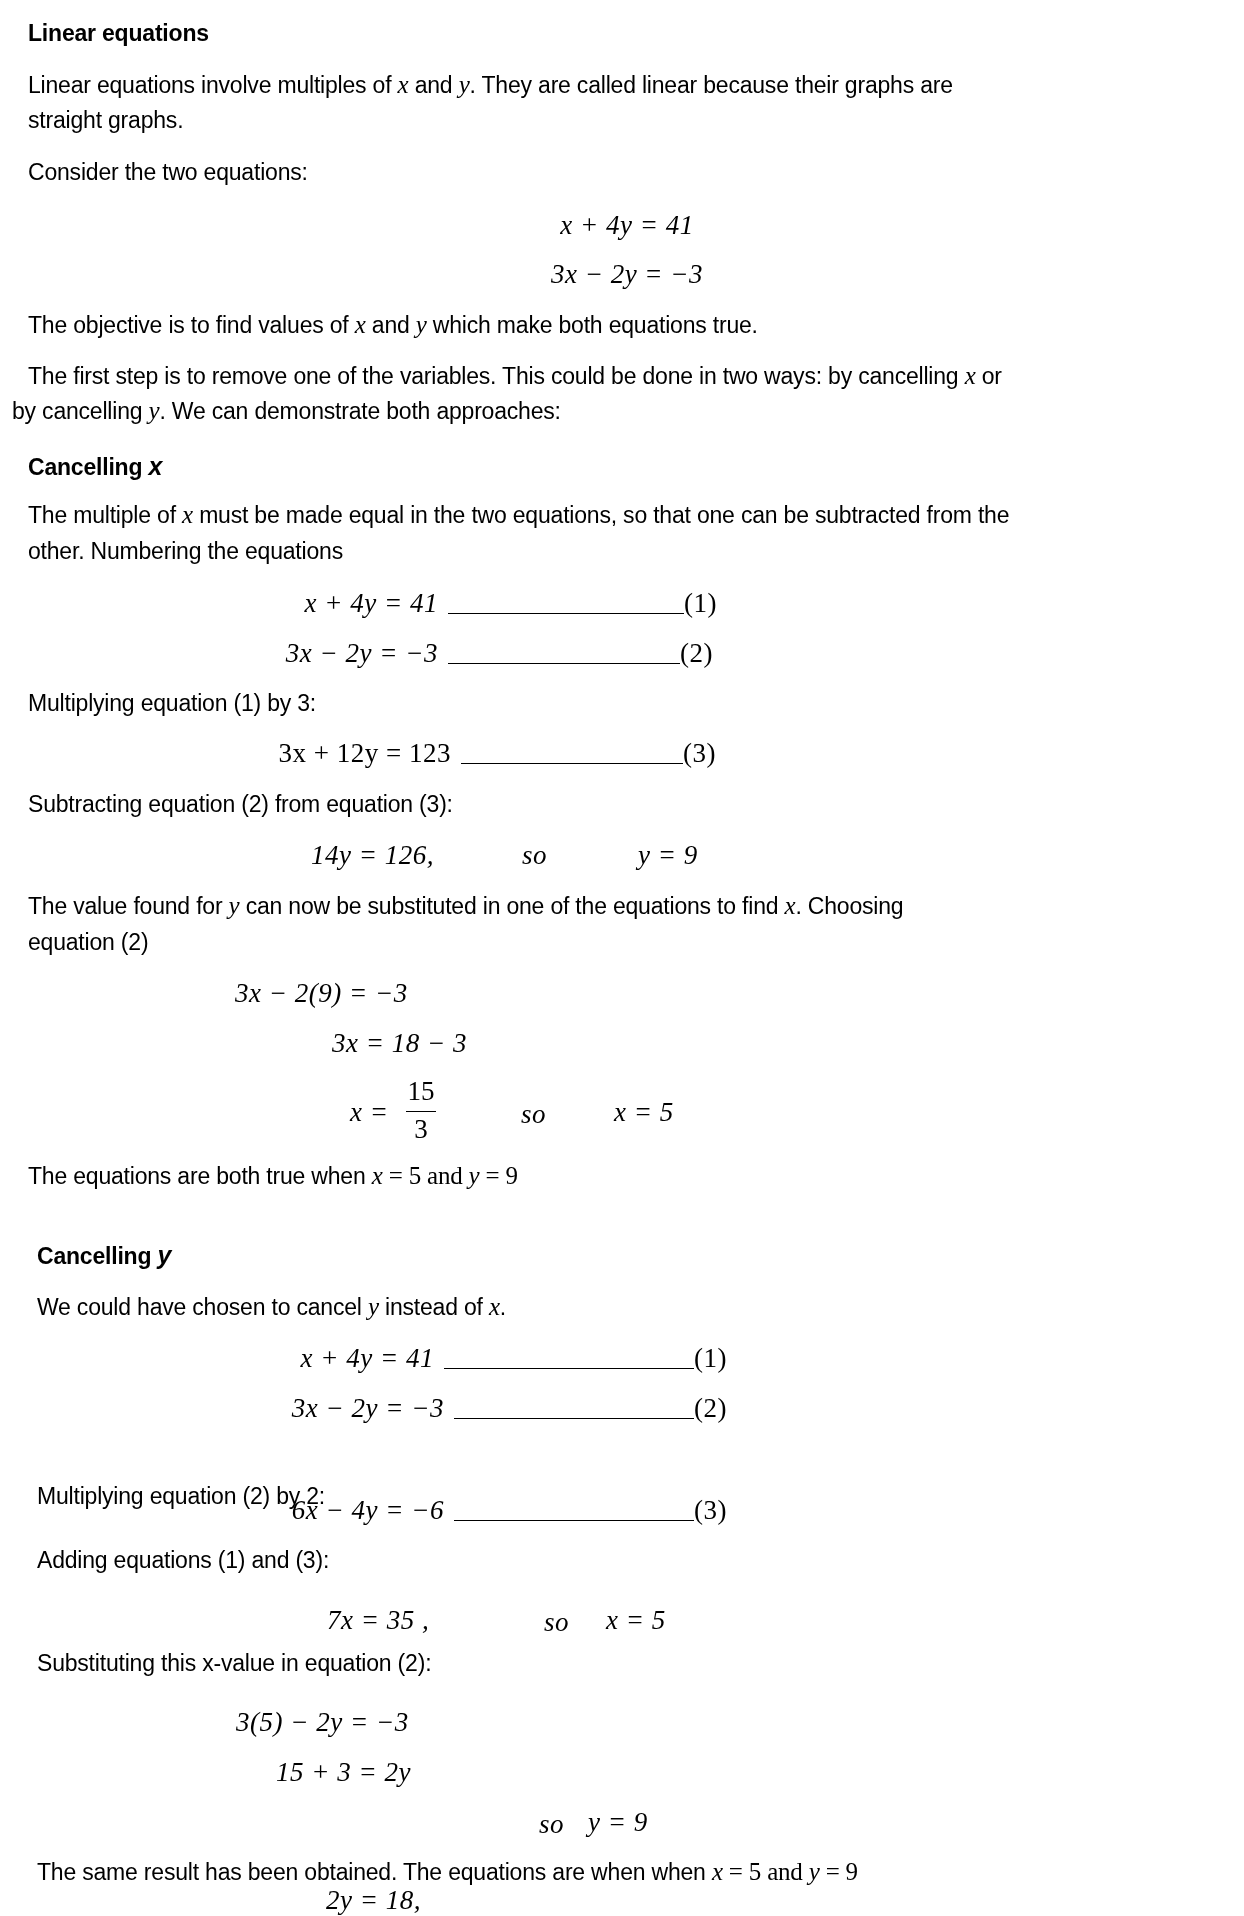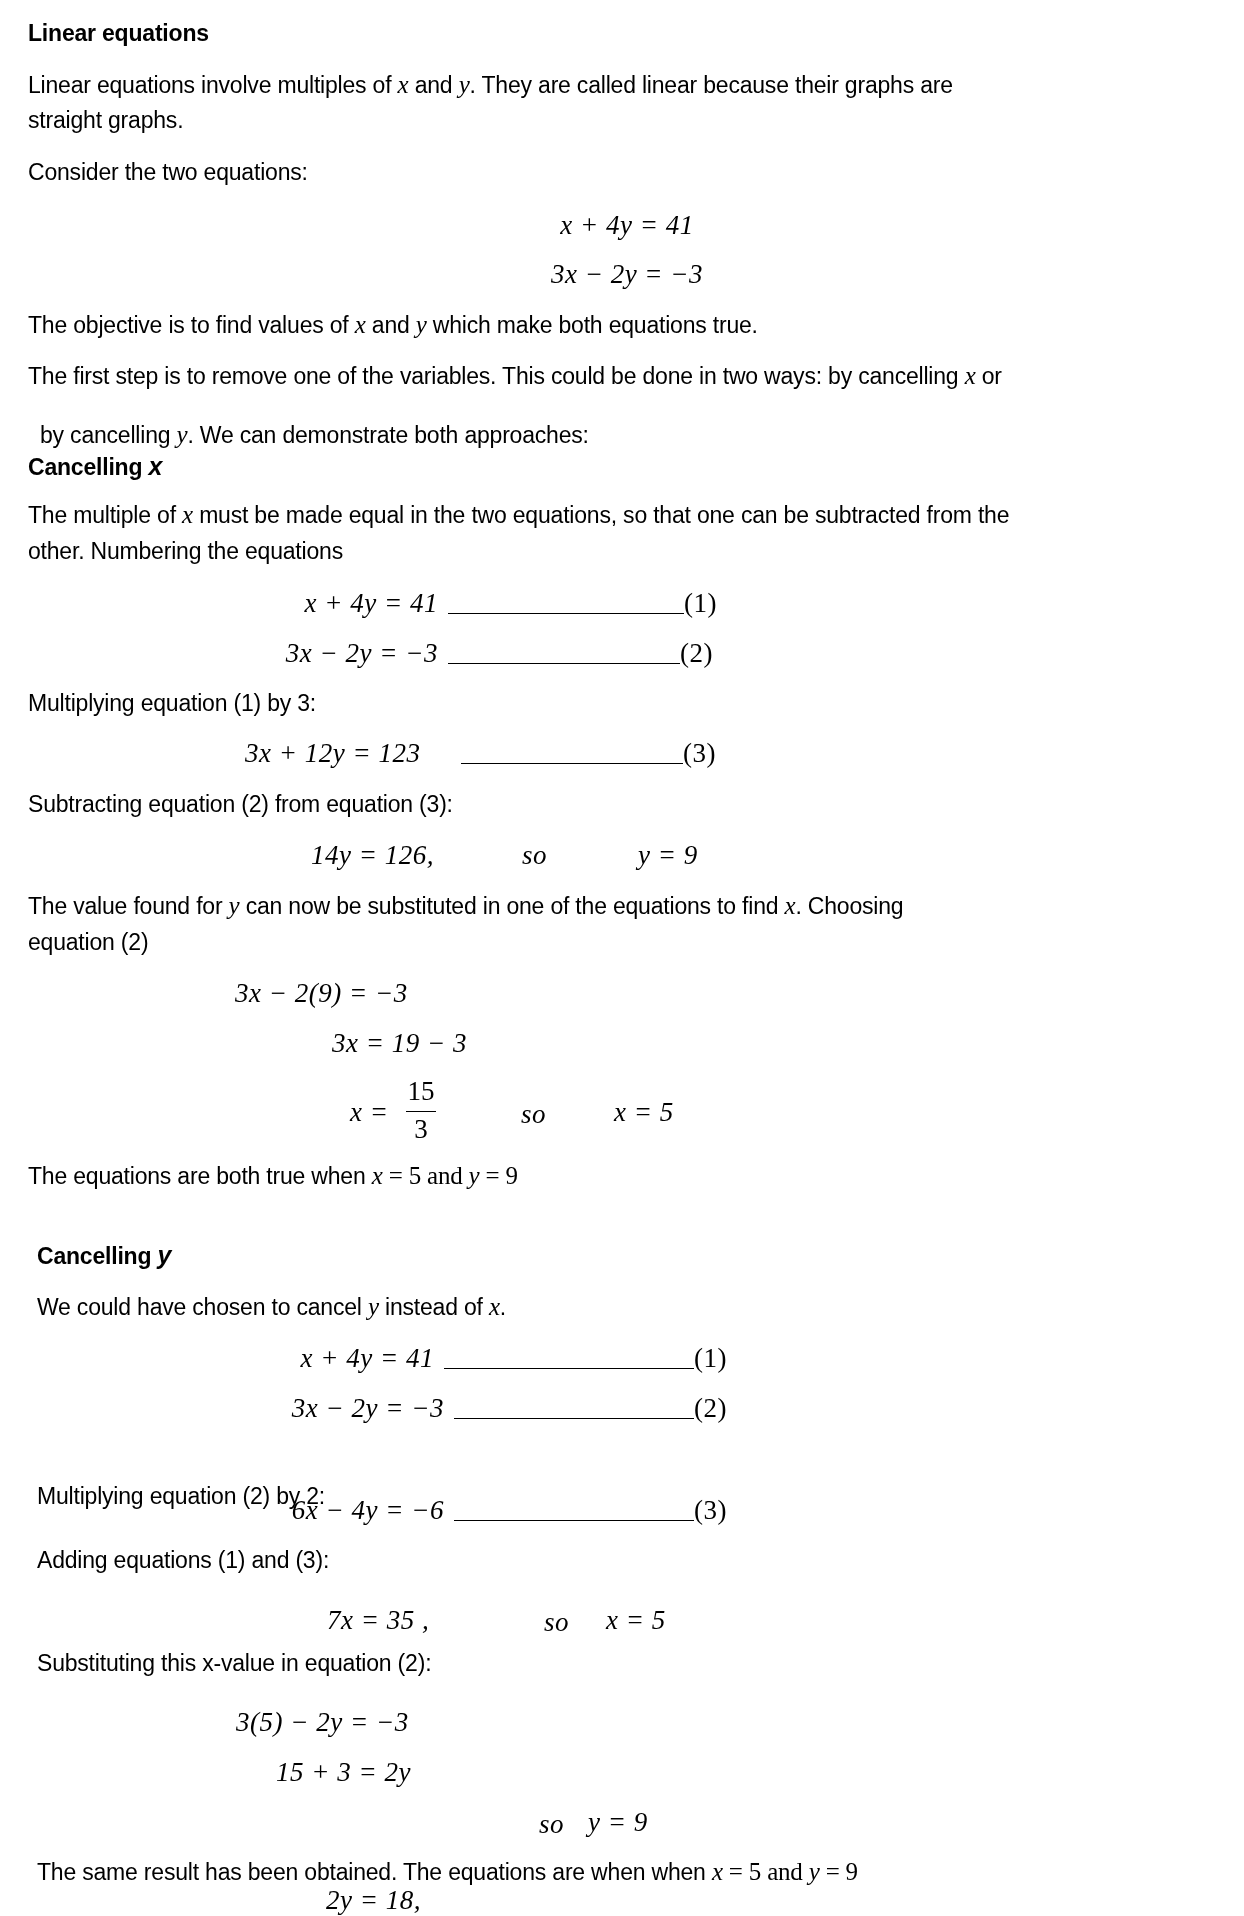--- a/index.html
+++ b/index.html
@@ -88,21 +88,21 @@
   <span style="font-style:italic;">3x − 2y = −3</span>
 </div>
 
 <div class="ln" style="left:28px; top:310px;">
   <span>The objective is to find values of </span><span class="v">x</span><span> and </span><span class="v">y</span><span> which make both equations true.</span>
 </div>
 
 <div class="ln" style="left:28px; top:361px;">
   <span>The first step is to remove one of the variables.  This could be done in two ways: by cancelling </span><span class="v">x</span><span> or</span>
 </div>
-<div class="ln" style="left:40px; top:396px;margin-top:24px;">
+<div class="ln" style="left:12px; top:396px;">
   <span>by cancelling </span><span class="v">y</span><span>.  We can demonstrate both approaches:</span>
 </div>
 
 <div class="ln h" style="left:28px; top:451px;">
   <span>Cancelling </span><span class="v">x</span>
 </div>
 
 <div class="ln" style="left:28px; top:500px;">
   <span>The multiple of </span><span class="v">x</span><span> must be made equal in the two equations, so that one can be subtracted from the</span>
 </div>
@@ -115,21 +115,21 @@
 </div>
 <div class="m" style="left:258px; top:636px; width:472px;">
   <span style="font-style:italic; display:inline-block; width:180px; text-align:right;">3x − 2y = −3</span><span class="rule" style="width:232px;"></span><span>(2)</span>
 </div>
 
 <div class="ln" style="left:28px; top:688px;">
   <span>Multiplying equation (1) by 3:</span>
 </div>
 
 <div class="m" style="left:245px; top:736px; width:490px;">
-  <span style="font-style:italic; display:inline-block; width:206px; text-align:left;">3x + 12y = 123</span><span class="rule" style="width:222px;"></span><span>(3)</span>
+  <span style="display:inline-block; width:206px; text-align:right;">3x + 12y = 123</span><span class="rule" style="width:222px;"></span><span>(3)</span>
 </div>
 
 <div class="ln" style="left:28px; top:789px;">
   <span>Subtracting equation (2) from equation (3):</span>
 </div>
 
 <div class="m" style="left:311px; top:838px;">
   <span style="font-style:italic;">14y = 126,</span>
 </div>
 <div class="m" style="left:522px; top:838px;">
@@ -143,21 +143,21 @@
   <span>The value found for </span><span class="v">y</span><span> can now be substituted in one of the equations to find </span><span class="v">x</span><span>.  Choosing</span>
 </div>
 <div class="ln" style="left:28px; top:927px;">
   <span>equation (2)</span>
 </div>
 
 <div class="m" style="left:235px; top:976px;">
   <span style="font-style:italic;">3x − 2(9) = −3</span>
 </div>
 <div class="m" style="left:332px; top:1026px;">
-  <span style="font-style:italic;">3x = 19 − 3</span>
+  <span style="font-style:italic;">3x = 18 − 3</span>
 </div>
 
 <div class="m" style="left:350px; top:1095px;">
   <span style="font-style:italic;">x =</span>
 </div>
 <div class="frac" style="left:404px; top:1076px;">
   <div class="num">15</div>
   <div class="bar"></div>
   <div class="den">3</div>
 </div>

